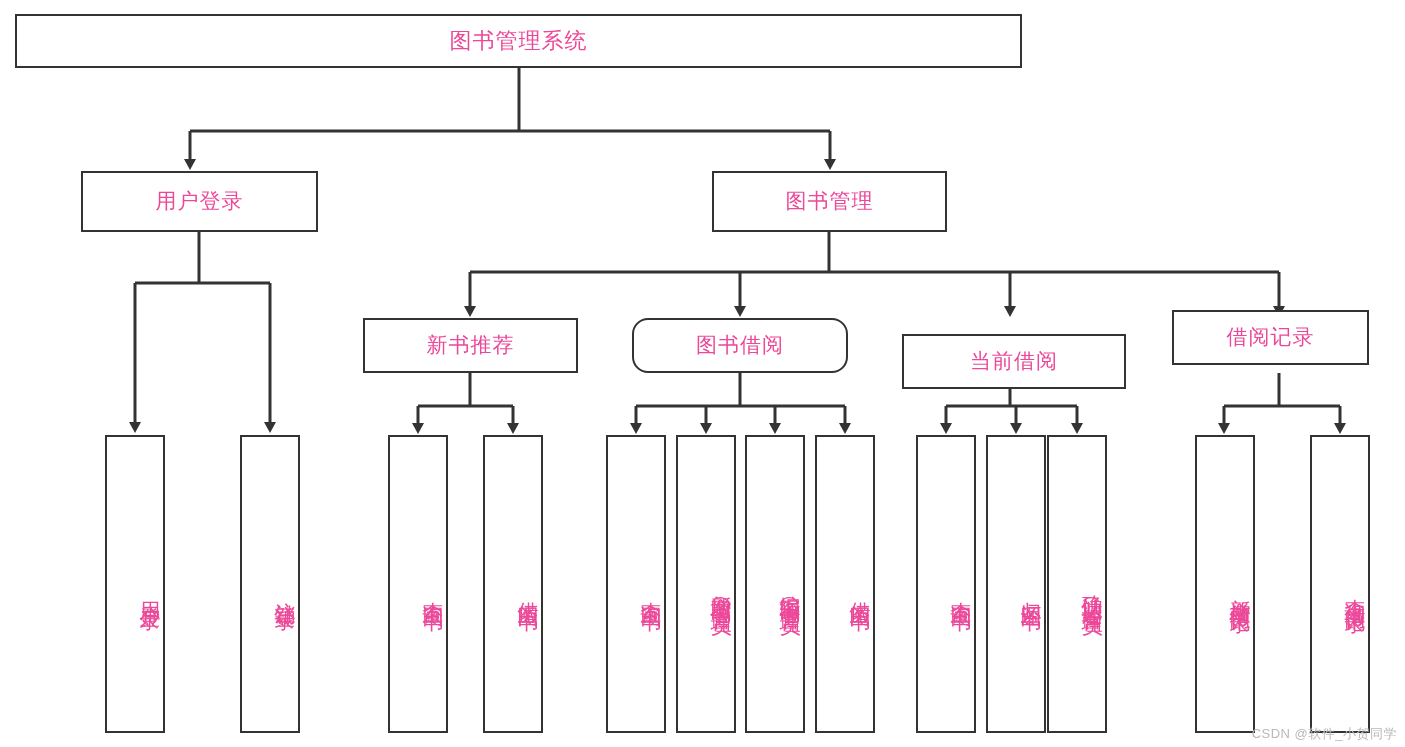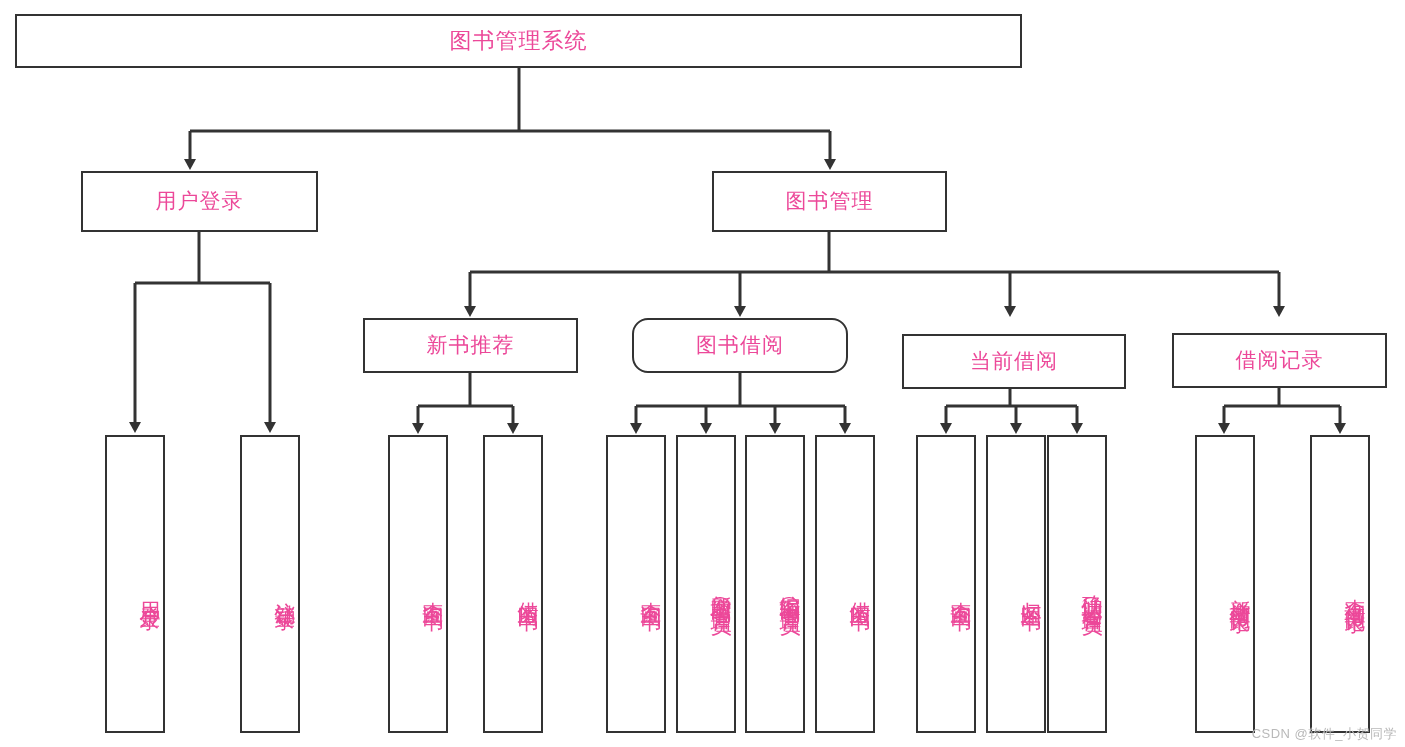--- a/index.html
+++ b/index.html
@@ -140,21 +140,21 @@
 
   <div class="node horiz" style="left:712px; top:171px; width:235px; height:61px;">
     <span>图书管理</span>
   </div>
   <div class="node horiz" style="left:632px; top:318px; width:216px; height:55px;border-radius:16px;">
     <span>图书借阅</span>
   </div>
   <div class="node horiz" style="left:902px; top:334px; width:224px; height:55px;">
     <span>当前借阅</span>
   </div>
-  <div class="node horiz" style="left:1172px; top:333px; width:215px; height:55px;">
+  <div class="node horiz" style="left:1172px; top:310px; width:197px; height:55px;">
     <span>借阅记录</span>
   </div>
 
   <div class="node vert" style="left:105px; top:435px; width:60px; height:298px;">
     <span class="vlabel">用户登录</span>
   </div>
   <div class="node vert" style="left:240px; top:435px; width:60px; height:298px;">
     <span class="vlabel">注销登录</span>
   </div>
 

